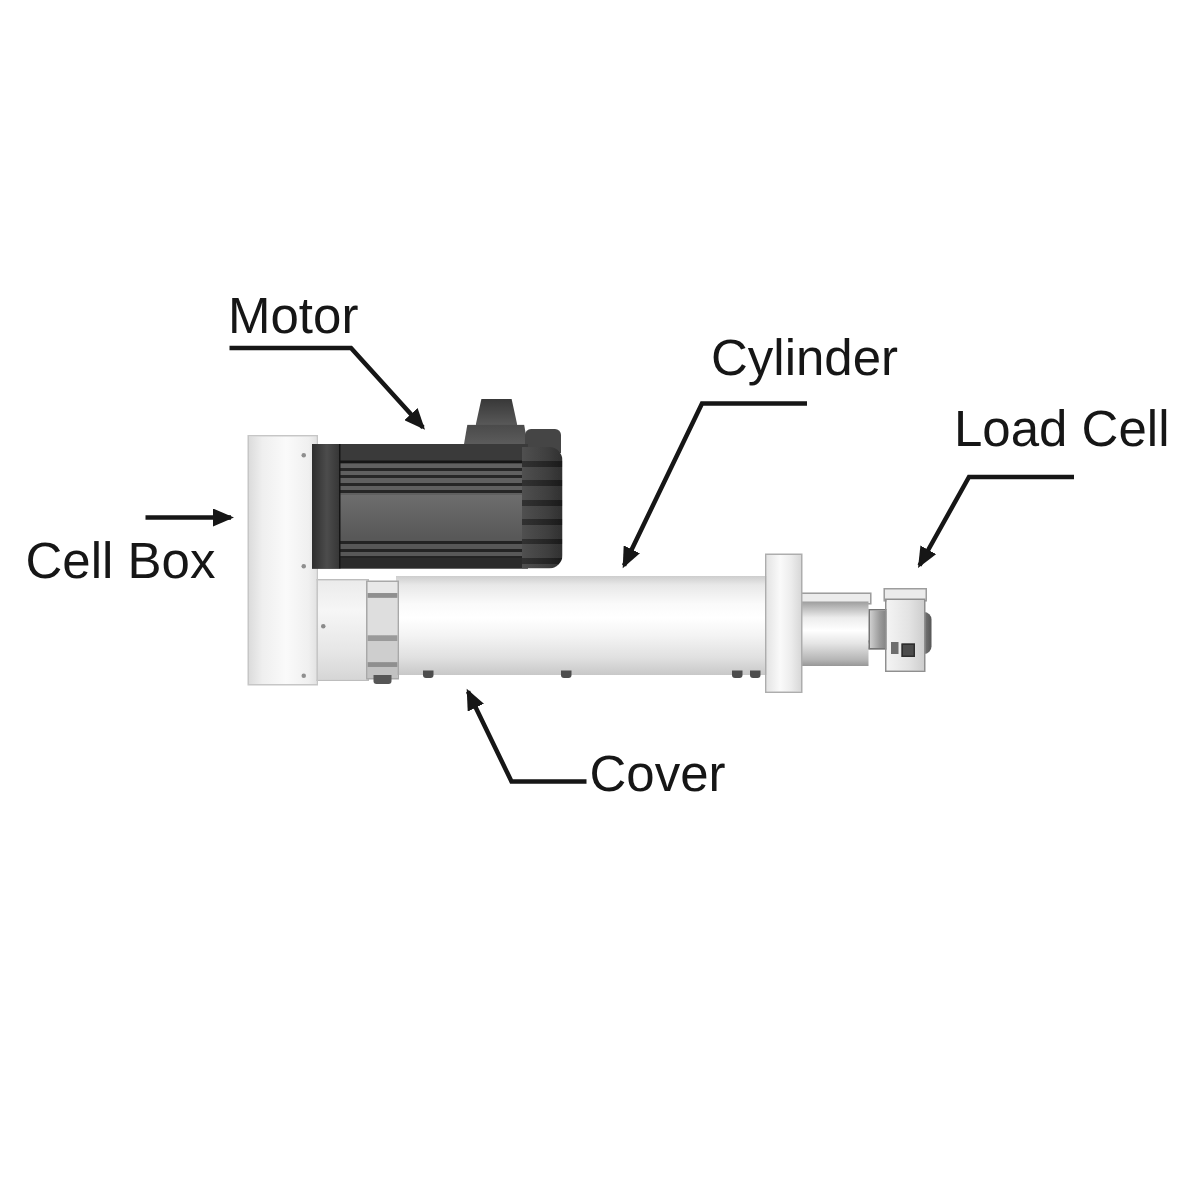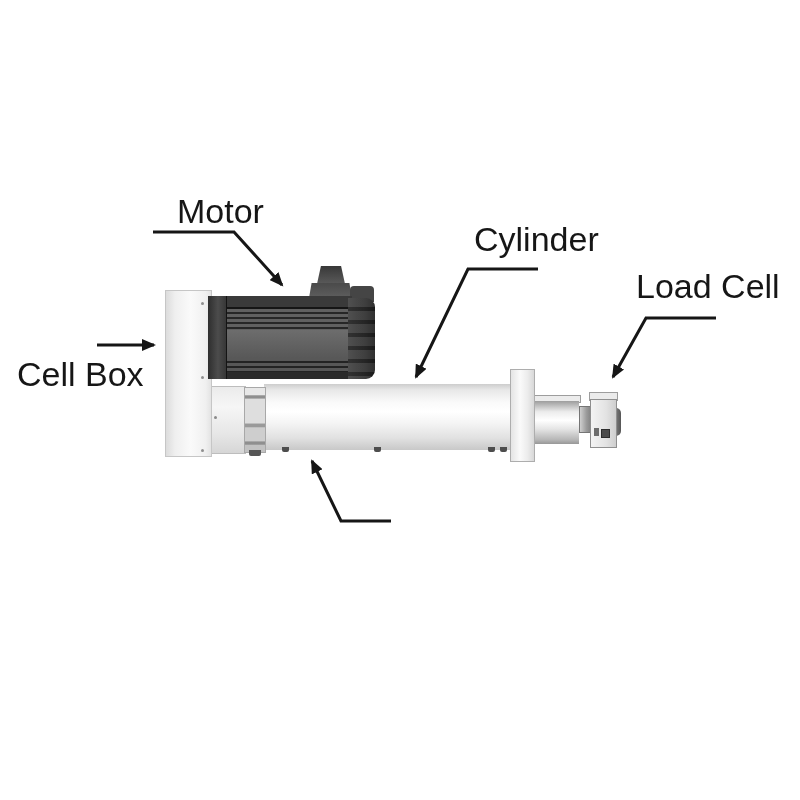--- a/index.html
+++ b/index.html
@@ -110,21 +110,21 @@
   #loadcell-lip{left:589px;top:392px;width:27px;height:7px;background:#ebebeb;border:1px solid #9d9d9d;z-index:3;}
   #loadcell-block{
     left:590px;top:399px;width:25px;height:47px;z-index:4;
     background:linear-gradient(90deg,#f4f4f4,#e3e3e3 60%,#cecece);
     border:1px solid #8f8f8f;
   }
   #loadcell-mark-1{position:absolute;left:3px;top:28px;width:5px;height:8px;background:#6d6d6d;}
   #loadcell-mark-2{position:absolute;left:10px;top:29px;width:7px;height:7px;background:#4c4c4c;border:1px solid #2e2e2e;}
 
   
-  #label-motor{left:152px;top:194px;margin-left:25px;}
+  #label-motor{left:152px;top:194px;}
   #label-cylinder{left:474px;top:222px;}
   #label-loadcell{left:636px;top:269px;}
   #label-gearbox{left:17px;top:357px;}
   #label-cover{left:393px;top:499px;}
 </style>
 </head>
 <body>
 
 <div class="canvas">
 
@@ -182,14 +182,15 @@
     <polyline points="97,345 154,345" fill="none" stroke="#161616" stroke-width="3" marker-end="url(#ah)"></polyline>
     <polyline points="538,269 468,269 416,377" fill="none" stroke="#161616" stroke-width="3" marker-end="url(#ah)"></polyline>
     <polyline points="716,318 646,318 613,377" fill="none" stroke="#161616" stroke-width="3" marker-end="url(#ah)"></polyline>
     <polyline points="391,521 341,521 312,461" fill="none" stroke="#161616" stroke-width="3" marker-end="url(#ah)"></polyline>
   </svg>
 
   <div class="label" id="label-motor">Motor</div>
   <div class="label" id="label-loadcell">Load Cell</div>
   <div class="label" id="label-cylinder">Cylinder</div>
   <div class="label" id="label-gearbox">Cell Box</div>
+  <div class="label" id="label-cover">Cover</div>
 
 </div>
 
 </body></html>

